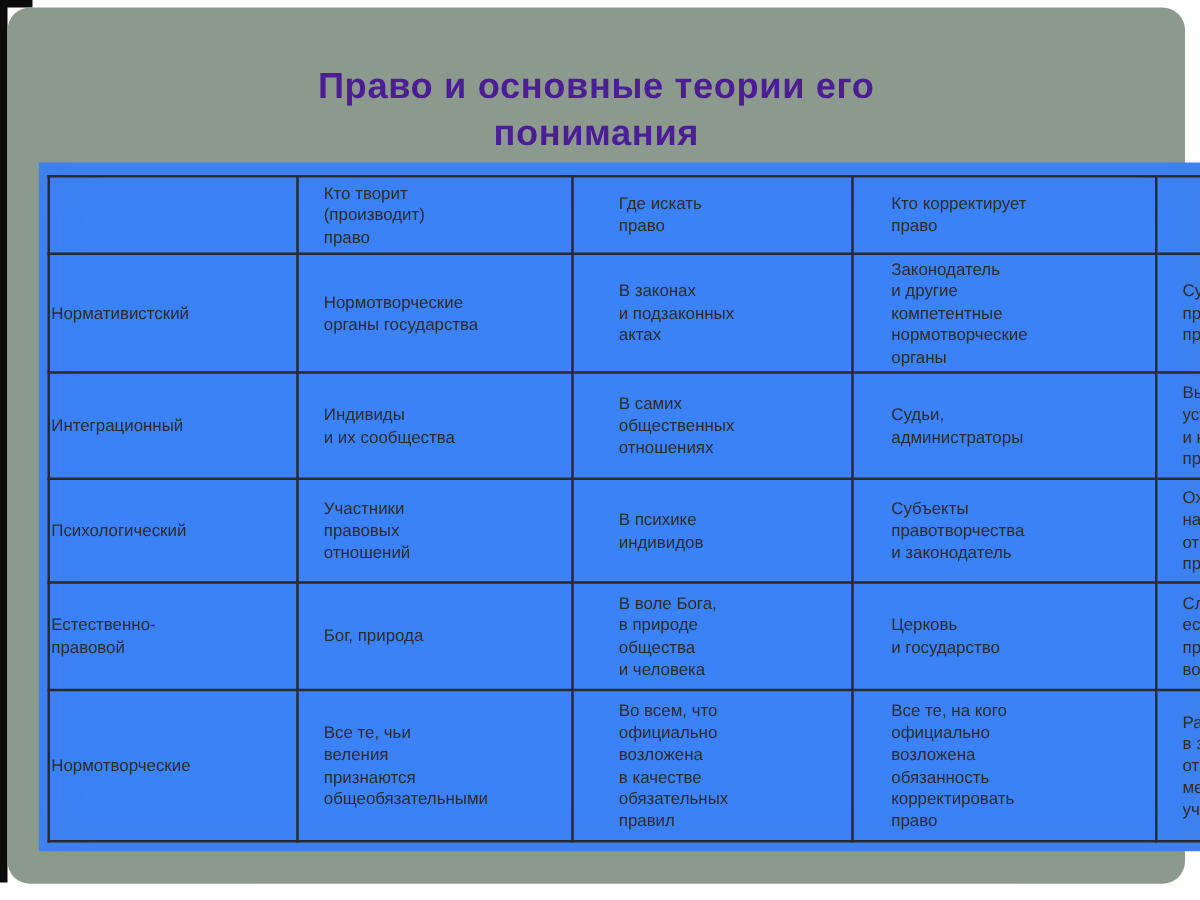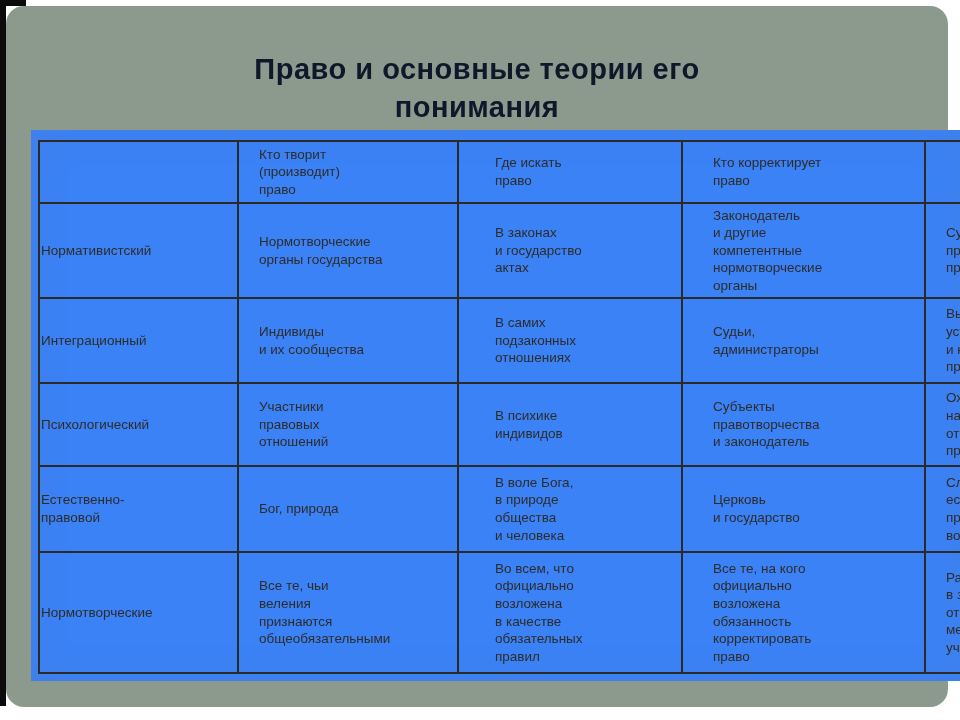--- a/index.html
+++ b/index.html
@@ -21,21 +21,21 @@
   .slide{
     position:absolute;left:6px;top:6px;width:942px;height:701px;
     background:#8c9a8d;
     border-radius:18px;
   }
   .slide-title{
     position:absolute;left:0;top:44px;width:942px;
     text-align:center;
     font-size:29px;
     font-weight:bold;
-    color:#0f172a;
+    color:#4c1d95;
     line-height:1.32;
     white-space:pre-line;
     letter-spacing:0.5px;
   }
   .scan{
     position:absolute;left:31px;top:130px;width:929px;height:551px;
     background:#3b82f6;
     box-shadow:inset 0 0 40px rgba(120,120,110,0.10);
   }
   table.theories{
@@ -96,37 +96,37 @@
       <th class="c3">Кто корректирует
 право</th>
       <th class="c4">Роль
 суда</th>
     </tr>
     <tr class="r0">
       <td class="c0">Нормативистский</td>
       <td class="c1">Нормотворческие
 органы государства</td>
       <td class="c2">В законах
-и государство
+и подзаконных
 актах</td>
       <td class="c3">Законодатель
 и другие
 компетентные
 нормотворческие
 органы</td>
       <td class="c4">Суд только
 применяет
 право</td>
     </tr>
     <tr class="r1">
       <td class="c0">Интеграционный</td>
       <td class="c1">Индивиды
 и их сообщества</td>
       <td class="c2">В самих
-подзаконных
+общественных
 отношениях</td>
       <td class="c3">Судьи,
 администраторы</td>
       <td class="c4">Выявляет,
 устанавливает
 и корректирует
 право</td>
     </tr>
     <tr class="r2">
       <td class="c0">Психологический</td>

